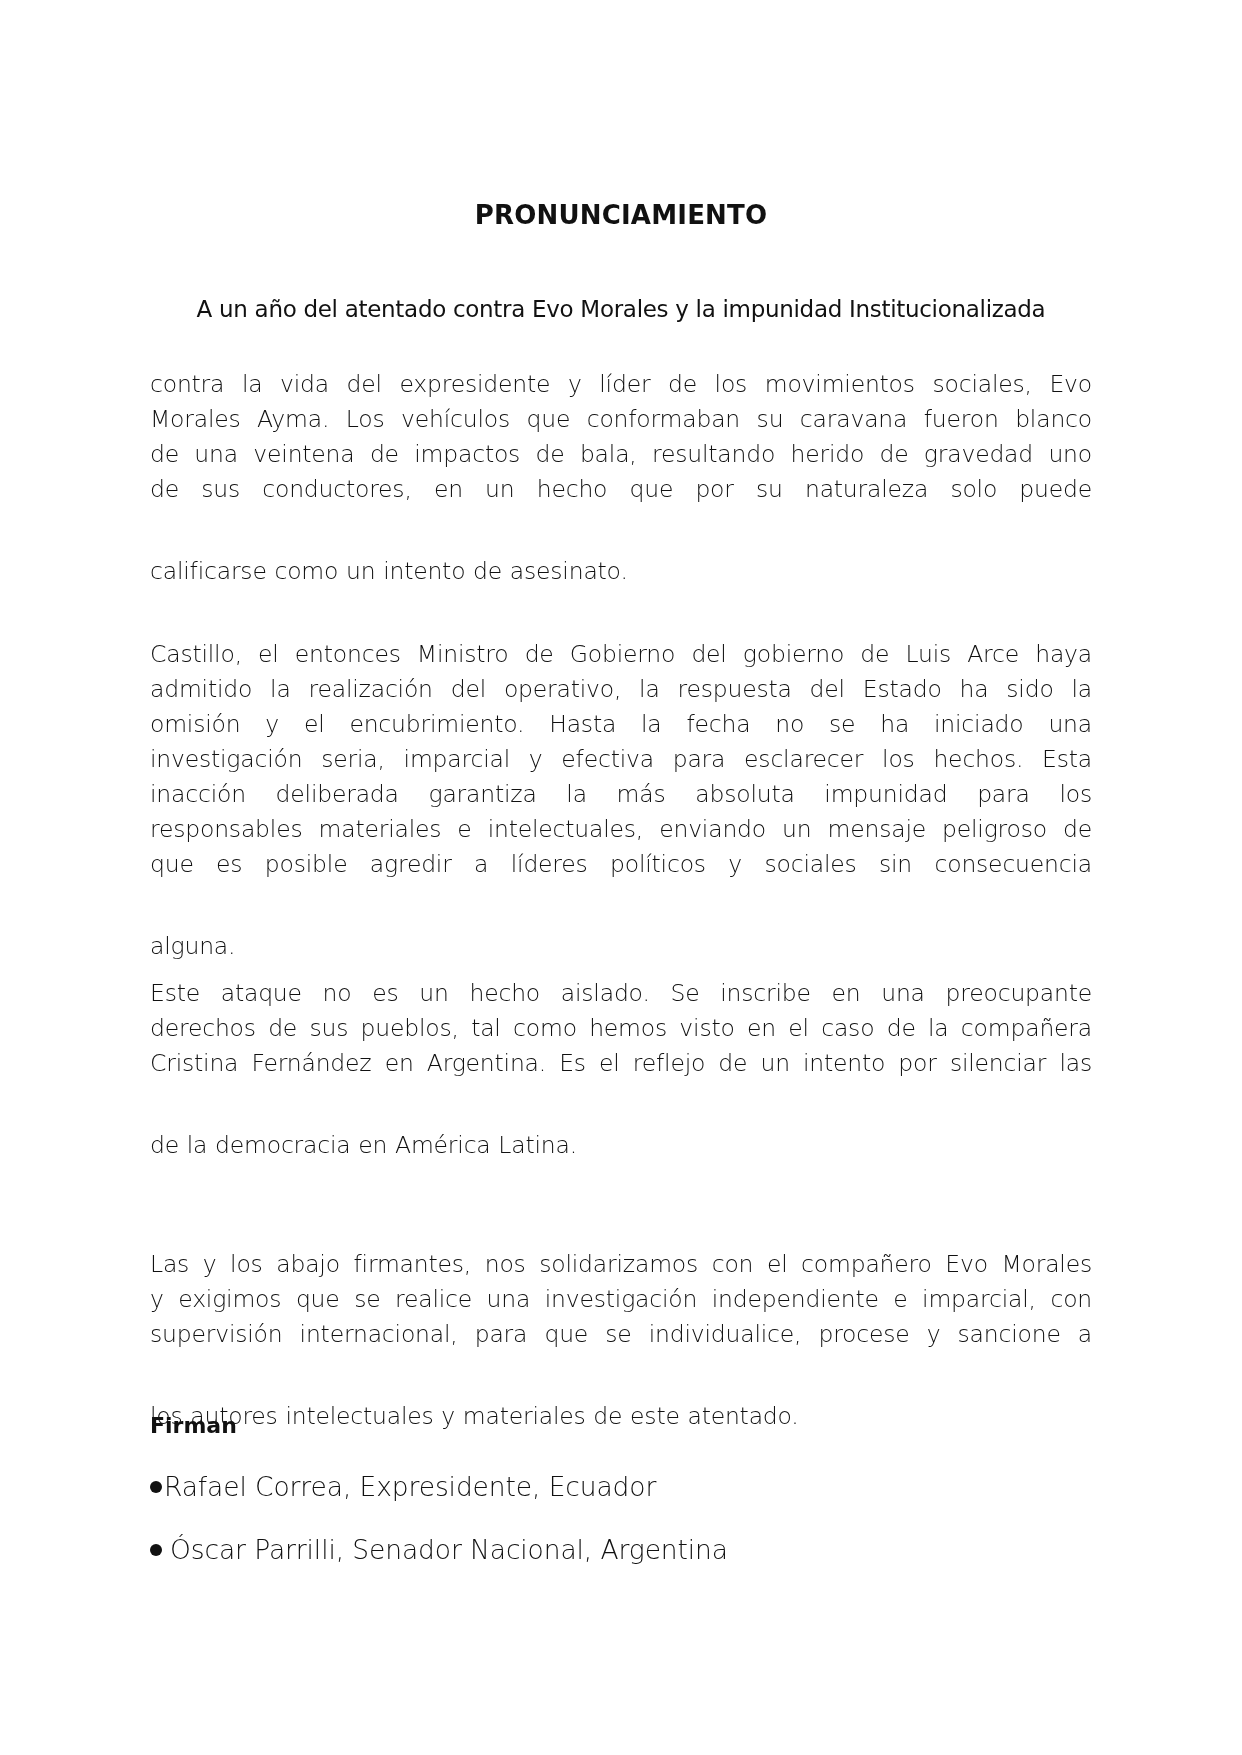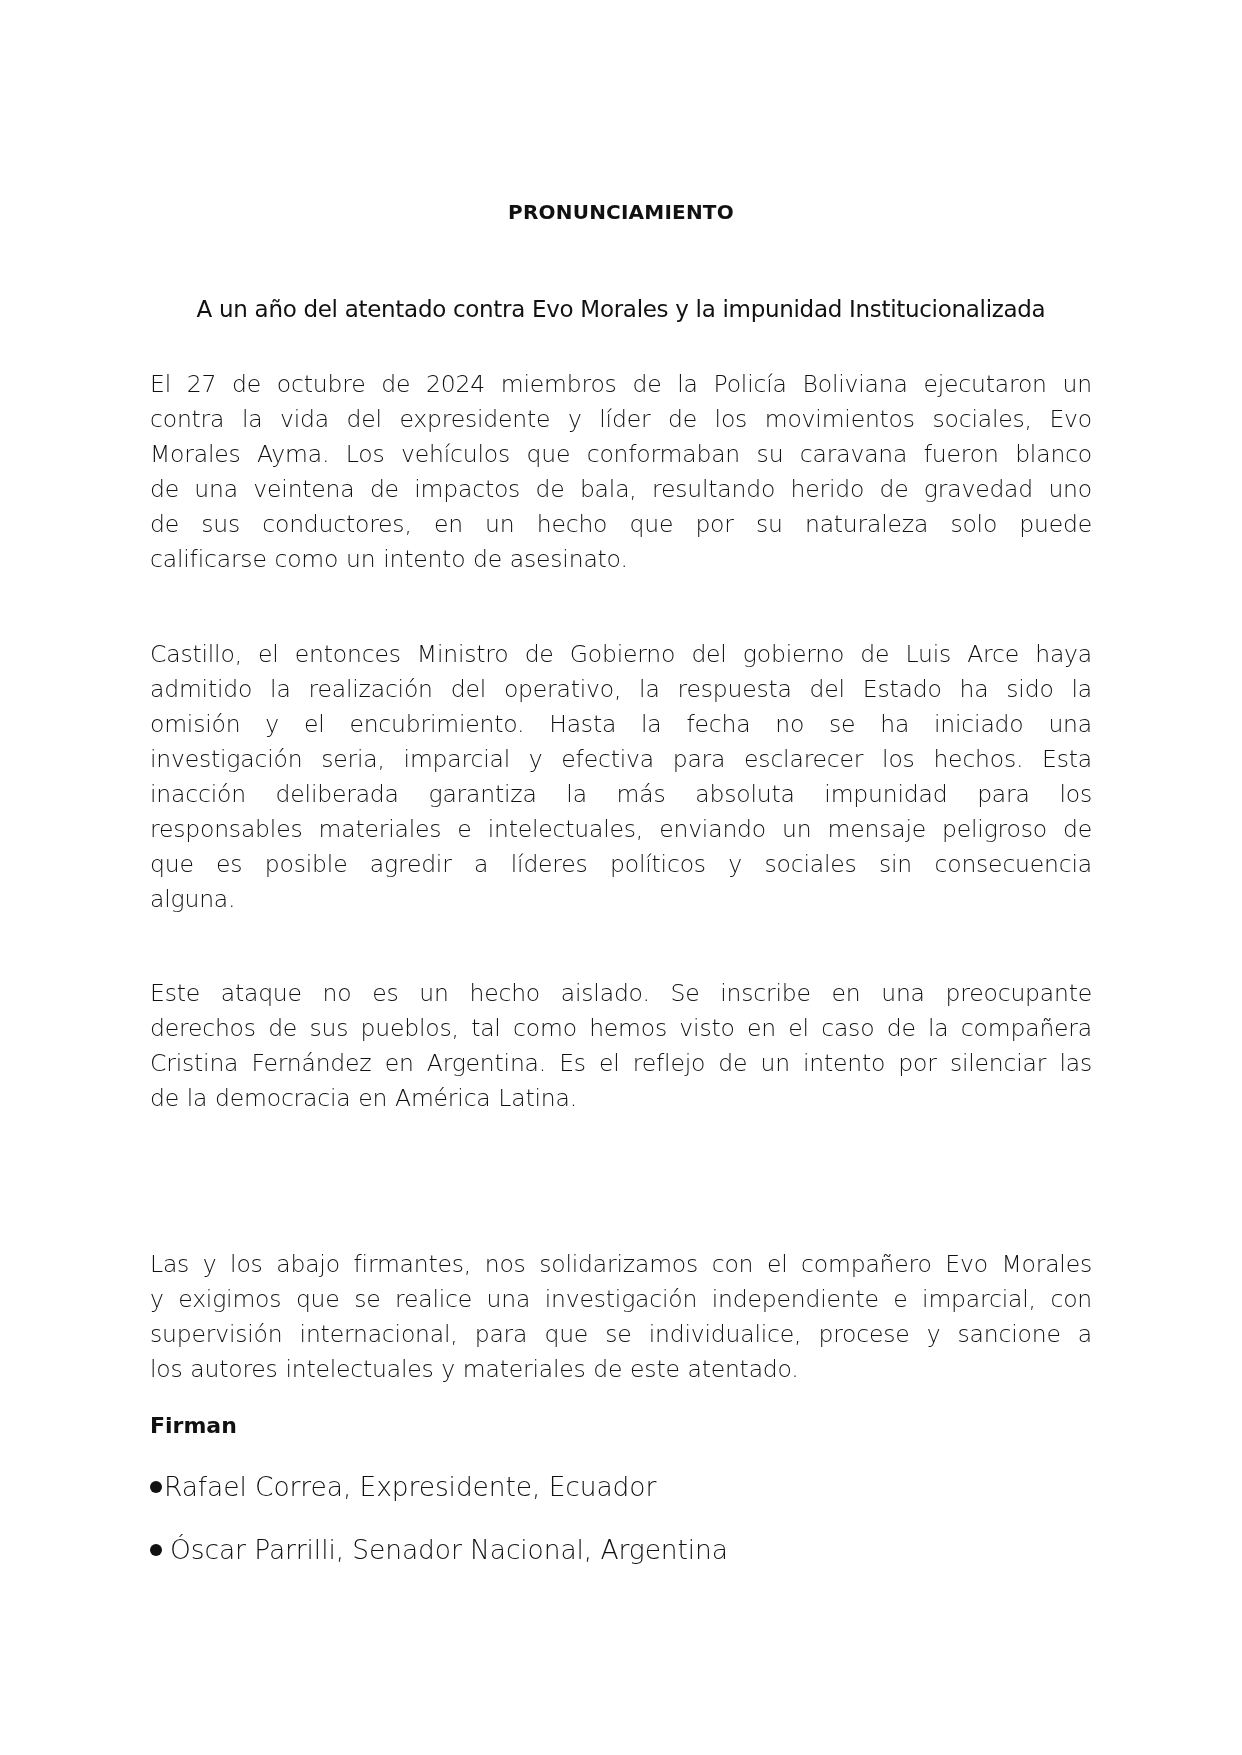--- a/index.html
+++ b/index.html
@@ -22,21 +22,21 @@
       height: 1755px;
       background: #ffffff;
     }
     .title {
       position: absolute;
       top: 200px;
       left: 0;
       width: 1242px;
       text-align: center;
       font-weight: bold;
-      font-size: 20px;
+      font-size: 26px;
       letter-spacing: 0.2px;
     }
     .subtitle {
       position: absolute;
       top: 296px;
       left: 0;
       width: 1242px;
       text-align: center;
       font-weight: normal;
       font-size: 23px;
@@ -57,20 +57,21 @@
     #p4 { position: absolute; top: 1247px; left: 150px; width: 942px; }
     .para .ln {
       display: block;
       text-align: justify;
       text-align-last: justify;
       white-space: nowrap;
       overflow: visible;
     }
     .para .ln.last {
       text-align-last: left;
+      margin-top: 47px;
     }
     .signers-heading {
       position: absolute;
       top: 1413px;
       left: 150px;
       font-weight: bold;
       font-size: 22px;
     }
     .signer {
       position: absolute;
@@ -97,21 +98,20 @@
 </head>
 <body>
 
 <div class="page">
 
   <div class="title">PRONUNCIAMIENTO</div>
 
   <div class="subtitle">A un año del atentado contra Evo Morales y la impunidad Institucionalizada</div>
 
   <p class="para" id="p1">
-    <span class="ln">El 27 de octubre de 2024 miembros de la Policía Boliviana ejecutaron un</span>
     <span class="ln">contra la vida del expresidente y líder de los movimientos sociales, Evo</span>
     <span class="ln">Morales Ayma. Los vehículos que conformaban su caravana fueron blanco</span>
     <span class="ln">de una veintena de impactos de bala, resultando herido de gravedad uno</span>
     <span class="ln">de sus conductores, en un hecho que por su naturaleza solo puede</span>
     <span class="ln last">calificarse como un intento de asesinato.</span>
   </p>
 
   <p class="para" id="p2">
     <span class="ln">Castillo, el entonces Ministro de Gobierno del gobierno de Luis Arce haya</span>
     <span class="ln">admitido la realización del operativo, la respuesta del Estado ha sido la</span>

